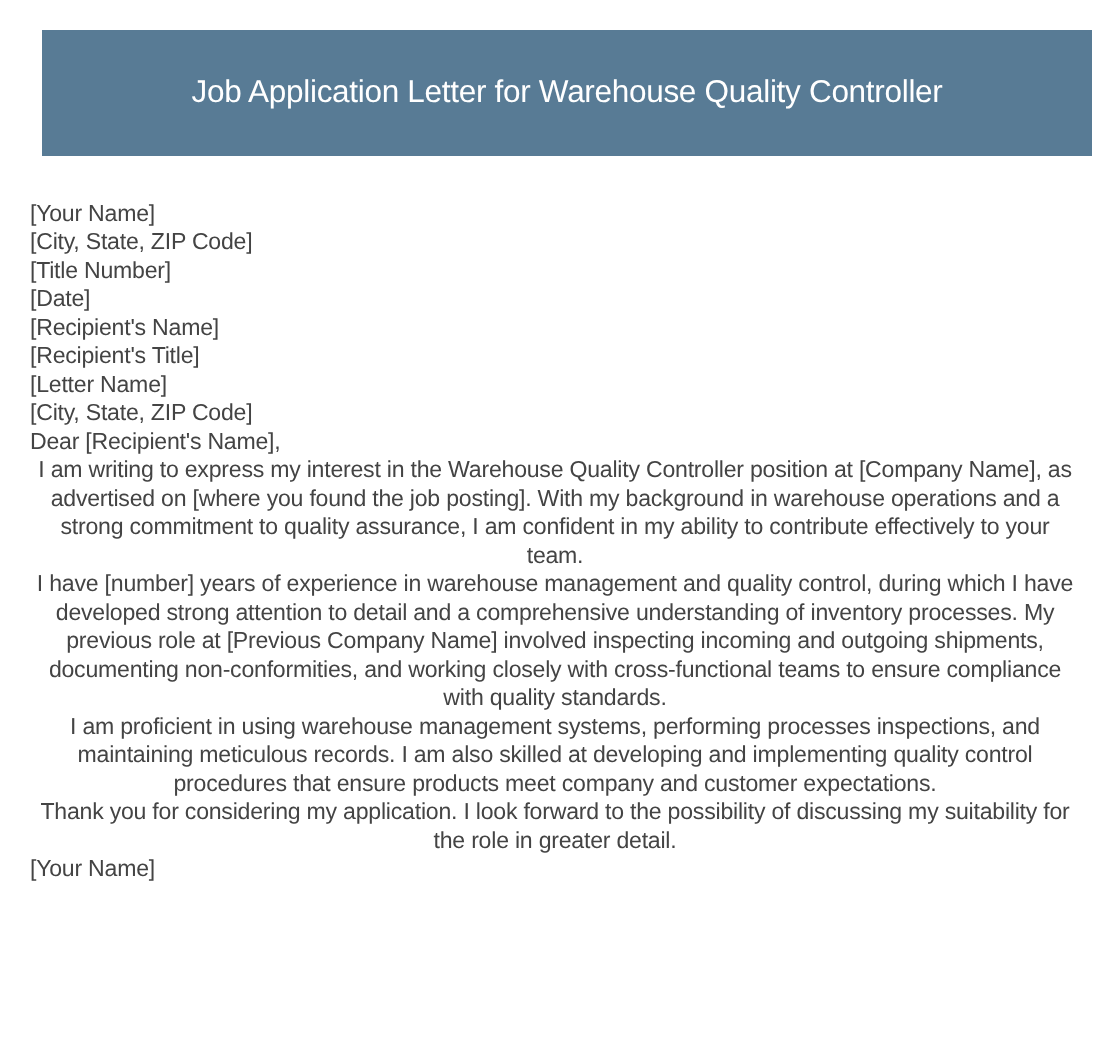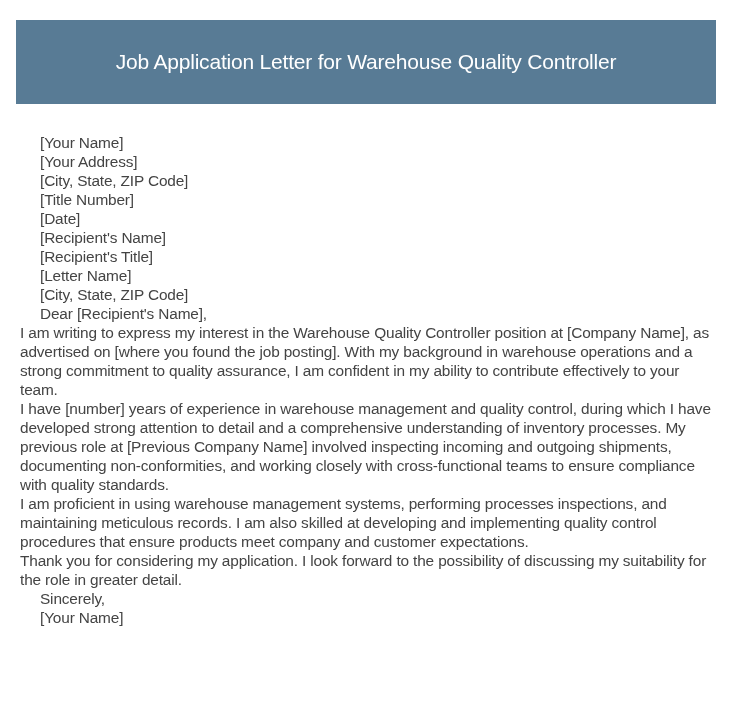--- a/index.html
+++ b/index.html
@@ -9,21 +9,21 @@
     }
     body {
       width: 740px;
       height: 705px;
       position: relative;
       overflow: hidden;
       font-family: "Liberation Sans", "DejaVu Sans", sans-serif;
     }
     .header {
       position: absolute;
-      left: 16px;
+      left: 28px;
       top: 20px;
       width: 700px;
       height: 84px;
       background: #587b95;
       display: flex;
       align-items: center;
       justify-content: center;
     }
     .header-title {
       color: #ffffff;
@@ -37,43 +37,41 @@
       top: 133px;
       width: 700px;
       color: #444444;
       font-size: 15.4px;
       line-height: 19px;
       letter-spacing: -0.15px;
     }
     .line {
       display: block;
       white-space: nowrap;
-      margin-left: 20px;
     }
     .para {
       display: block;
+      text-align: center;
     }
   </style>
 </head>
 <body>
 
 <div class="header">
   <span class="header-title">Job Application Letter for Warehouse Quality Controller</span>
 </div>
 
 <div class="letter">
   <span class="line">[Your Name]</span>
-  <span class="line">[Your Address]</span>
   <span class="line">[City, State, ZIP Code]</span>
   <span class="line">[Title Number]</span>
   <span class="line">[Date]</span>
   <span class="line">[Recipient's Name]</span>
   <span class="line">[Recipient's Title]</span>
   <span class="line">[Letter Name]</span>
   <span class="line">[City, State, ZIP Code]</span>
   <span class="line">Dear [Recipient's Name],</span>
   <span class="para">I am writing to express my interest in the Warehouse Quality Controller position at [Company Name], as advertised on [where you found the job posting]. With my background in warehouse operations and a strong commitment to quality assurance, I am confident in my ability to contribute effectively to your team.</span>
   <span class="para">I have [number] years of experience in warehouse management and quality control, during which I have developed strong attention to detail and a comprehensive understanding of inventory processes. My previous role at [Previous Company Name] involved inspecting incoming and outgoing shipments, documenting non-conformities, and working closely with cross-functional teams to ensure compliance with quality standards.</span>
   <span class="para">I am proficient in using warehouse management systems, performing processes inspections, and maintaining meticulous records. I am also skilled at developing and implementing quality control procedures that ensure products meet company and customer expectations.</span>
   <span class="para">Thank you for considering my application. I look forward to the possibility of discussing my suitability for the role in greater detail.</span>
-  <span class="line">Sincerely,</span>
   <span class="line">[Your Name]</span>
 </div>
 
 </body></html>

